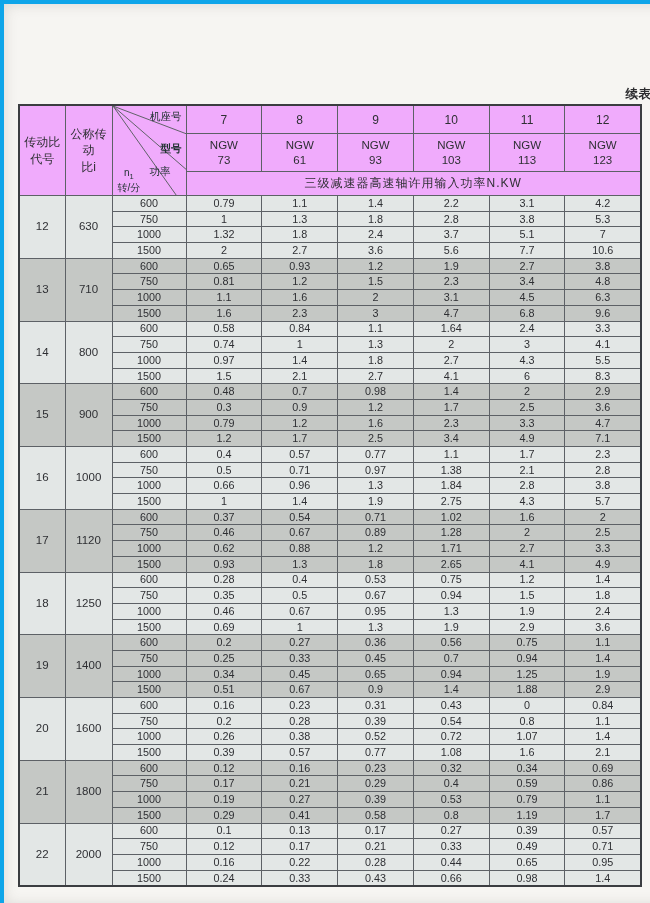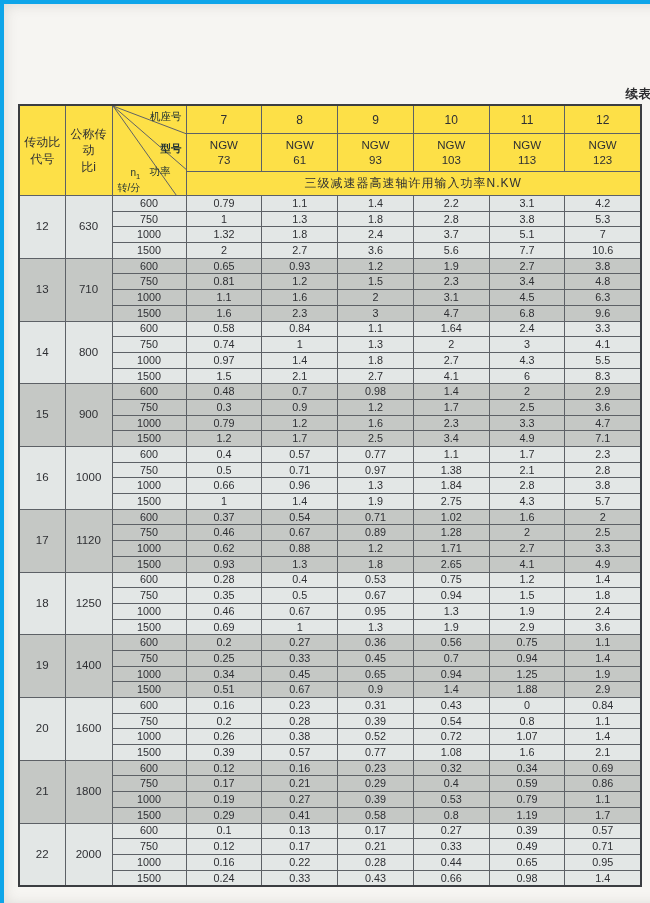--- a/index.html
+++ b/index.html
@@ -42,34 +42,34 @@
     padding: 0;
     text-align: center;
     vertical-align: middle;
     font-weight: normal;
     color: #2e2f33;
     overflow: hidden;
   }
   table.spec { border: 2px solid #3b3d41; }
 
   
-  thead th { background: #fde047; }
+  thead th { background: #f0abfc; }
   .th-num   { height: 27px; font-size: 12px; }
   .th-model { height: 37px; font-size: 11.5px; line-height: 1.25; }
   .th-band  { height: 23px; font-size: 12px; font-weight: bold; color: #1f2a38; letter-spacing: 1px; }
   .th-left  { font-size: 12px; line-height: 1.35; white-space: pre-line; color: #233; }
 
   
   .th-corner { position: relative; padding: 0; }
   .th-corner svg { position: absolute; left: 0; top: 0; width: 100%; height: 100%; }
   .corner-lbl { position: absolute; font-size: 10.5px; color: #233; white-space: nowrap; }
   .lbl-jizuo { top: 4px; right: 4px; }
   .lbl-model { top: 36px; right: 4px; font-weight: bold; }
   .lbl-power { top: 59px; left: 37px; }
-  .lbl-speed { bottom: 2px; left: 5px; font-size: 10px; line-height: 1.15; text-align: right; }
+  .lbl-speed { bottom: 2px; left: 5px; font-size: 10px; line-height: 1.15; text-align: center; }
   .lbl-speed sub { font-size: 7.5px; }
 
   
   tbody td { height: 14.7px; font-size: 10.8px; line-height: 1; }
   tbody td.merged { font-size: 11.5px; }
   tr.light td { background: #e3e7e6; }
   tr.dark  td { background: #c5c8c5; }
   tbody td { border-color: #67625f; }
   tbody td.merged { border-color: #5d6166; }
 </style>

